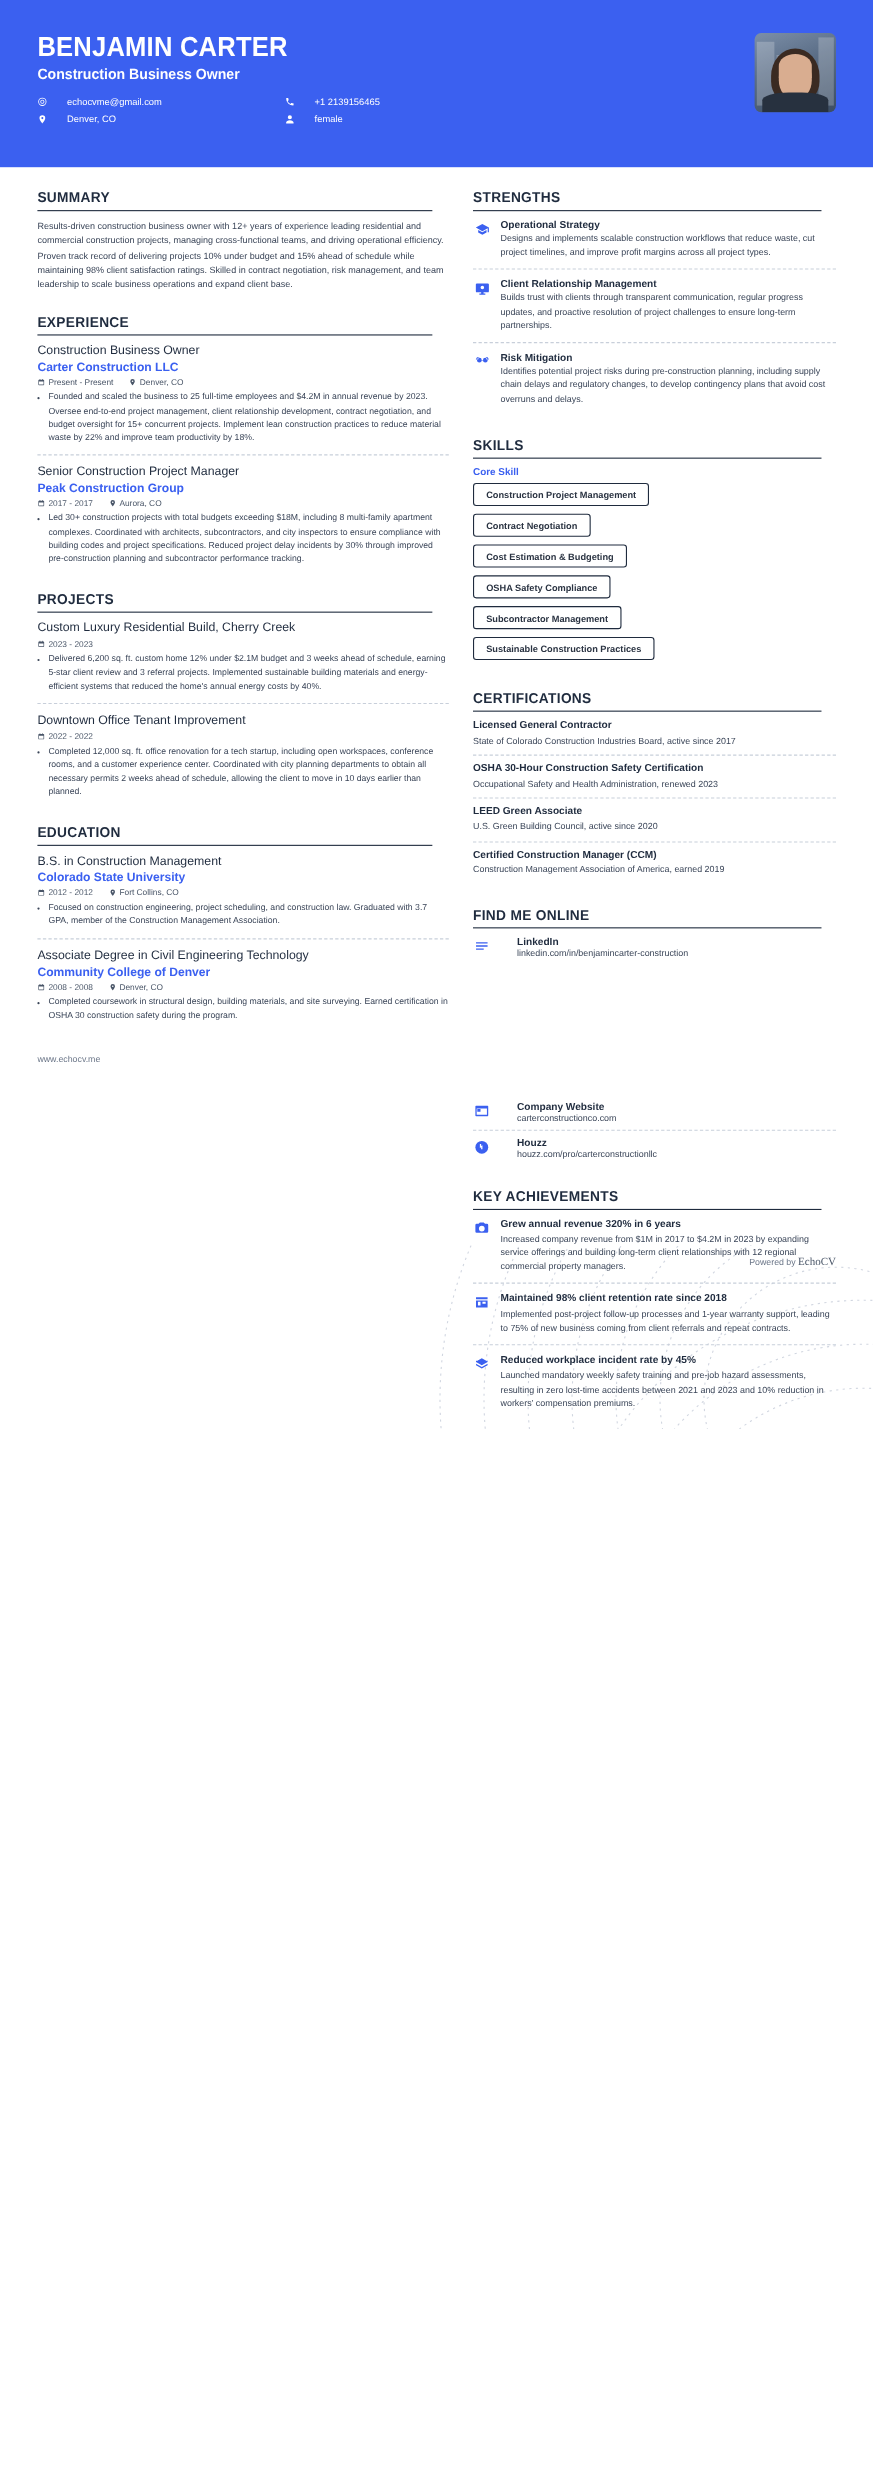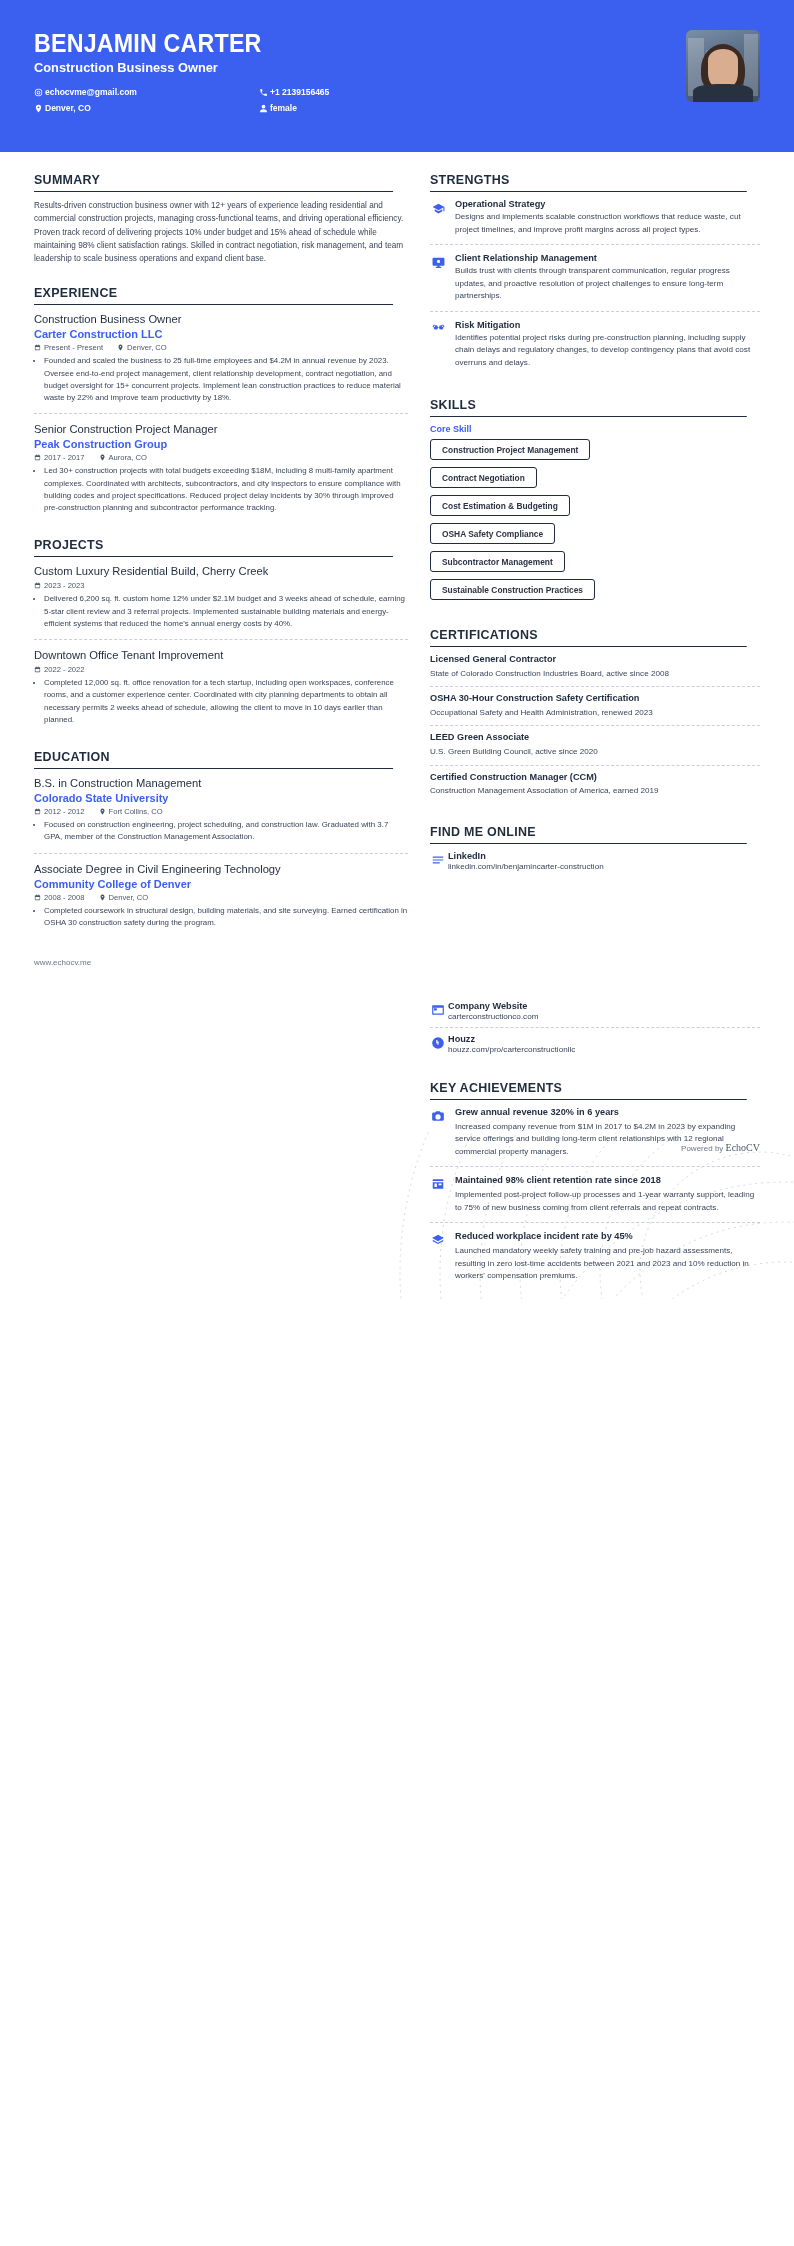--- a/index.html
+++ b/index.html
@@ -41,24 +41,24 @@
   .hdr-contacts {
     margin-top:12px;
     display:flex;
     flex-wrap:wrap;
     width:450px;
   }
   .hdr-contact {
     width:50%;
     display:flex;
     align-items:center;
-    gap:2px;
+    gap:18px;
     color:#ffffff;
     font-size:8.5px;
-    font-weight:700;
+    font-weight:400;
     margin-bottom:6px;
     line-height:1.2;
   }
   .hdr-contact .ic { width:9px; height:9px; display:inline-flex; align-items:center; justify-content:center; }
   .hdr-contact .ic svg { width:9px; height:9px; fill:#ffffff; }
 
   .avatar {
     position:absolute;
     right:34px;
     top:30px;
@@ -151,21 +151,21 @@
   }
   .chips { display:flex; flex-direction:column; align-items:flex-start; }
 
   
   .cert { padding-bottom:6px; margin-bottom:6px; border-bottom:1px dashed #c8cfda; }
   .cert:last-child { border-bottom:none; }
   .cert-h { font-size:9.2px; font-weight:700; color:#1f2b3e; line-height:1.3; }
   .cert-p { font-size:8.1px; line-height:1.5; color:#3a4558; margin-top:2px; }
 
   
-  .link-item { display:flex; gap:2px; padding-bottom:6px; margin-bottom:6px; border-bottom:1px dashed #c8cfda; }
+  .link-item { display:flex; gap:24px; padding-bottom:6px; margin-bottom:6px; border-bottom:1px dashed #c8cfda; }
   .link-item:last-child { border-bottom:none; }
   .link-ic { width:16px; height:16px; flex:none; display:flex; align-items:center; justify-content:center; margin-top:1px; }
   .link-ic svg { width:14px; height:14px; fill:#3b60f0; }
   .link-h { font-size:9.2px; font-weight:700; color:#1f2b3e; }
   .link-u { font-size:8.1px; color:#3a4558; margin-top:1px; }
 
   
   .ach-item { display:flex; gap:9px; padding-bottom:8px; margin-bottom:8px; border-bottom:1px dashed #c8cfda; }
   .ach-item:last-child { border-bottom:none; }
   .ach-ic { width:16px; height:16px; flex:none; display:flex; align-items:center; justify-content:center; margin-top:1px; }
@@ -472,21 +472,21 @@
             <span class="chip">Sustainable Construction Practices</span>
           </div>
         </div>
       </div>
 
       <div class="sec">
         <div class="sec-title">CERTIFICATIONS</div>
         <div class="sec-body">
           <div class="cert">
             <div class="cert-h">Licensed General Contractor</div>
-            <div class="cert-p">State of Colorado Construction Industries Board, active since 2008</div>
+            <div class="cert-p">State of Colorado Construction Industries Board, active since 2017</div>
           </div>
           <div class="cert">
             <div class="cert-h">OSHA 30-Hour Construction Safety Certification</div>
             <div class="cert-p">Occupational Safety and Health Administration, renewed 2023</div>
           </div>
           <div class="cert">
             <div class="cert-h">LEED Green Associate</div>
             <div class="cert-p">U.S. Green Building Council, active since 2020</div>
           </div>
           <div class="cert">

